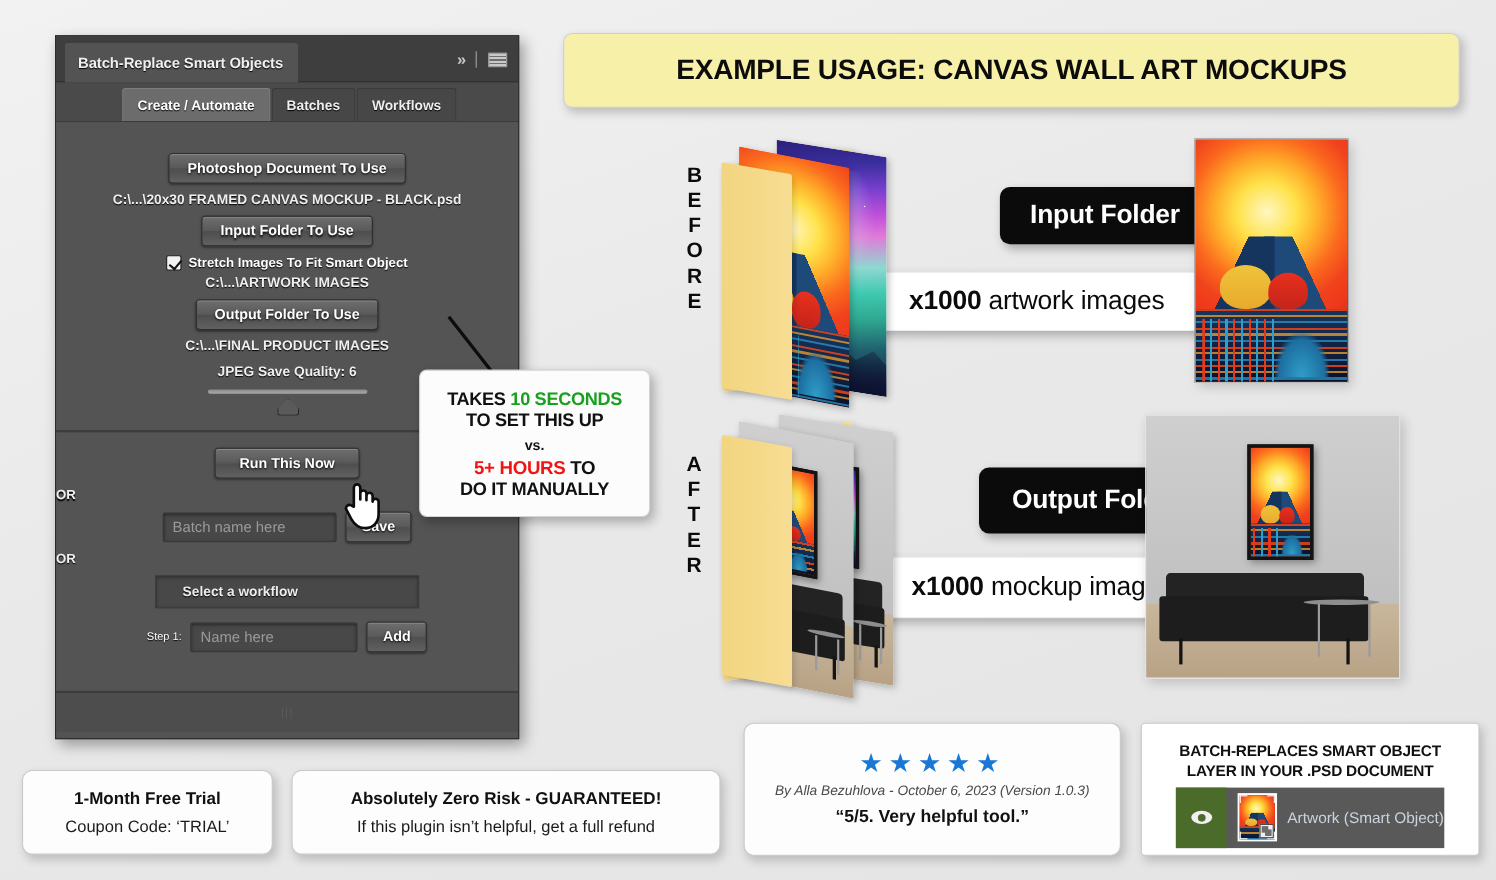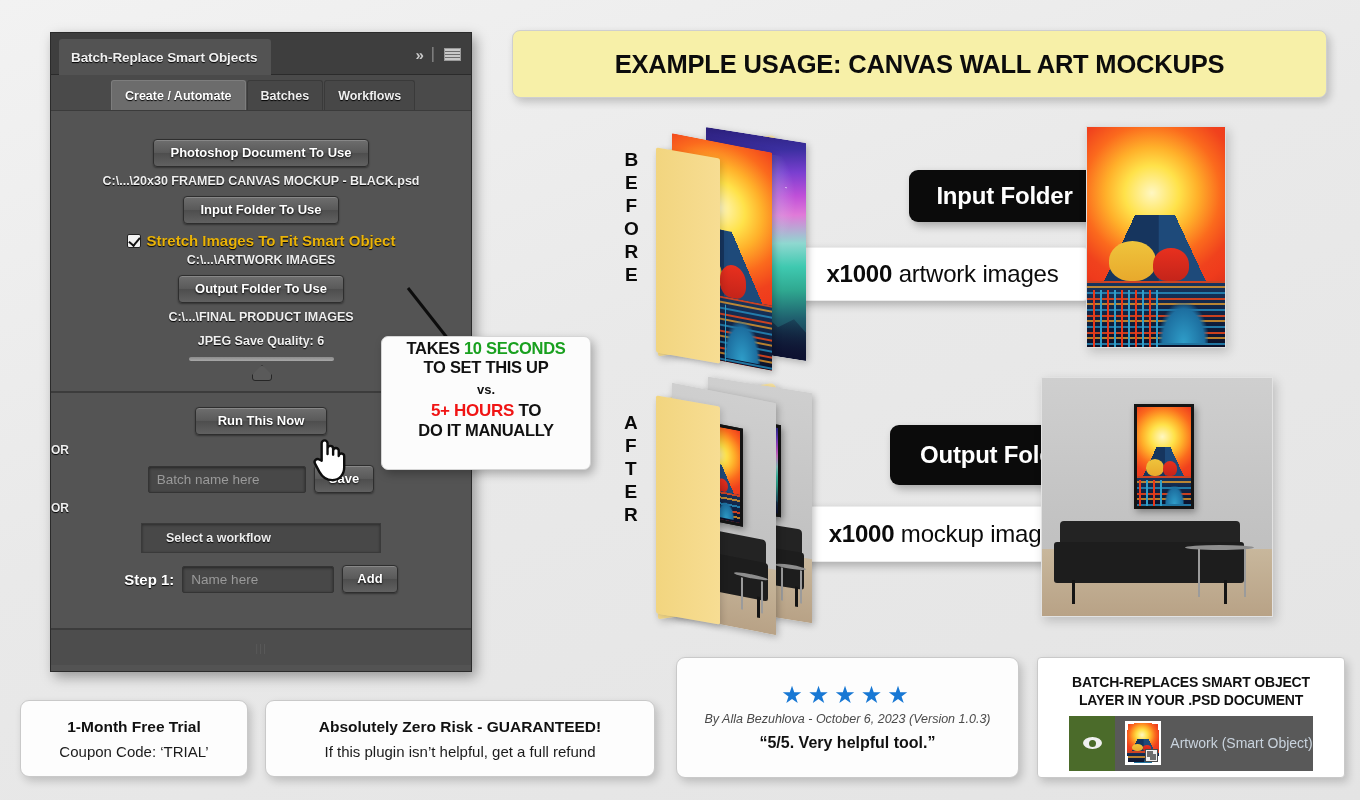--- a/index.html
+++ b/index.html
@@ -80,21 +80,21 @@
   }
   .ps-check {
     width: 14px; height: 14px; background: #f2f2f2; border: 1px solid #222;
     border-radius: 2px; position: relative; flex: none;
   }
   .ps-check:after {
     content: ""; position: absolute; left: 3.5px; top: 0.5px;
     width: 5px; height: 9px; border: solid #111; border-width: 0 2px 2px 0;
     transform: rotate(40deg);
   }
-  .ps-check-label { color:#eab308; font-size:15px; font-weight:bold; text-shadow:0 1px 1px #000;}
+  .ps-check-label { color:#ffffff; font-size:12px; font-weight:bold; text-shadow:0 1px 1px #000;}
   .ps-quality { text-align:center; color:#efefef; font-size:12.5px; font-weight:bold;
                 text-shadow:0 1px 1px #000; margin-top:10px;}
   .slider-wrap { width: 145px; margin: 9px auto 0; position: relative; }
   .slider-track { height: 4px; border-radius: 2px;
     background: linear-gradient(to bottom,#8b8b8b,#a8a8a8); }
   .slider-knob {
     position: absolute; left: 50%; top: 8px; transform: translateX(-50%);
     width: 0; height: 0;
   }
   .slider-knob:before {
@@ -112,32 +112,32 @@
     box-shadow: inset 0 1px 3px rgba(0,0,0,.5);
     font-family: "Liberation Sans", sans-serif; outline:none;
   }
   .ps-input::placeholder { color:#9a9a9a; }
   .ps-select {
     width: 240px; height: 30px; background:#484848; border:1px solid #3a3a3a;
     color:#ededed; font-size:12.5px; font-weight:bold; text-shadow:0 1px 1px #000;
     display:flex; align-items:center; padding-left:24px; margin: 0 auto;
     box-shadow: inset 0 1px 3px rgba(0,0,0,.4);
   }
-  .ps-step-label { color:#fff;font-size:15px;font-weight:bold;text-shadow:0 1px 1px #000; }
+  .ps-step-label { color:#fff;font-size:10px;font-weight:normal;text-shadow:0 1px 1px #000; }
 
   
   .cursor-arrow { position:absolute; left:404px; top:289px; width:26px; height:34px; z-index: 25;}
   .cursor-hand { position:absolute; left:305px; top:433px; width:40px; height:48px; z-index: 25;}
 
   
   #callout {
     position:absolute; left:381px; top:336px; width:210px; height:134px;
     background:#fcfcfc; border:1px solid #d5d5d5; border-radius:7px;
     box-shadow: 3px 4px 10px rgba(0,0,0,.28);
-    display:flex; flex-direction:column; align-items:center; 
+    display:flex; flex-direction:column; align-items:center; justify-content:center;
     z-index: 30; padding-top:2px;
   }
   #callout .l1 { font-size:16.5px; font-weight:bold; color:#111; letter-spacing:-0.3px; }
   #callout .green { color:#19a01f; }
   #callout .l2 { font-size:16.5px; font-weight:bold; color:#111; letter-spacing:-0.3px;}
   #callout .l3 { font-size:13px; font-weight:bold; color:#111; margin:5px 0 4px;}
   #callout .l4 { font-size:17px; font-weight:bold; color:#111; letter-spacing:-0.3px;}
   #callout .red { color:#f01414; }
   #callout .l5 { font-size:16.5px; font-weight:bold; color:#111; letter-spacing:-0.3px;}
   .callout-arrow { position:absolute; z-index:24; }

